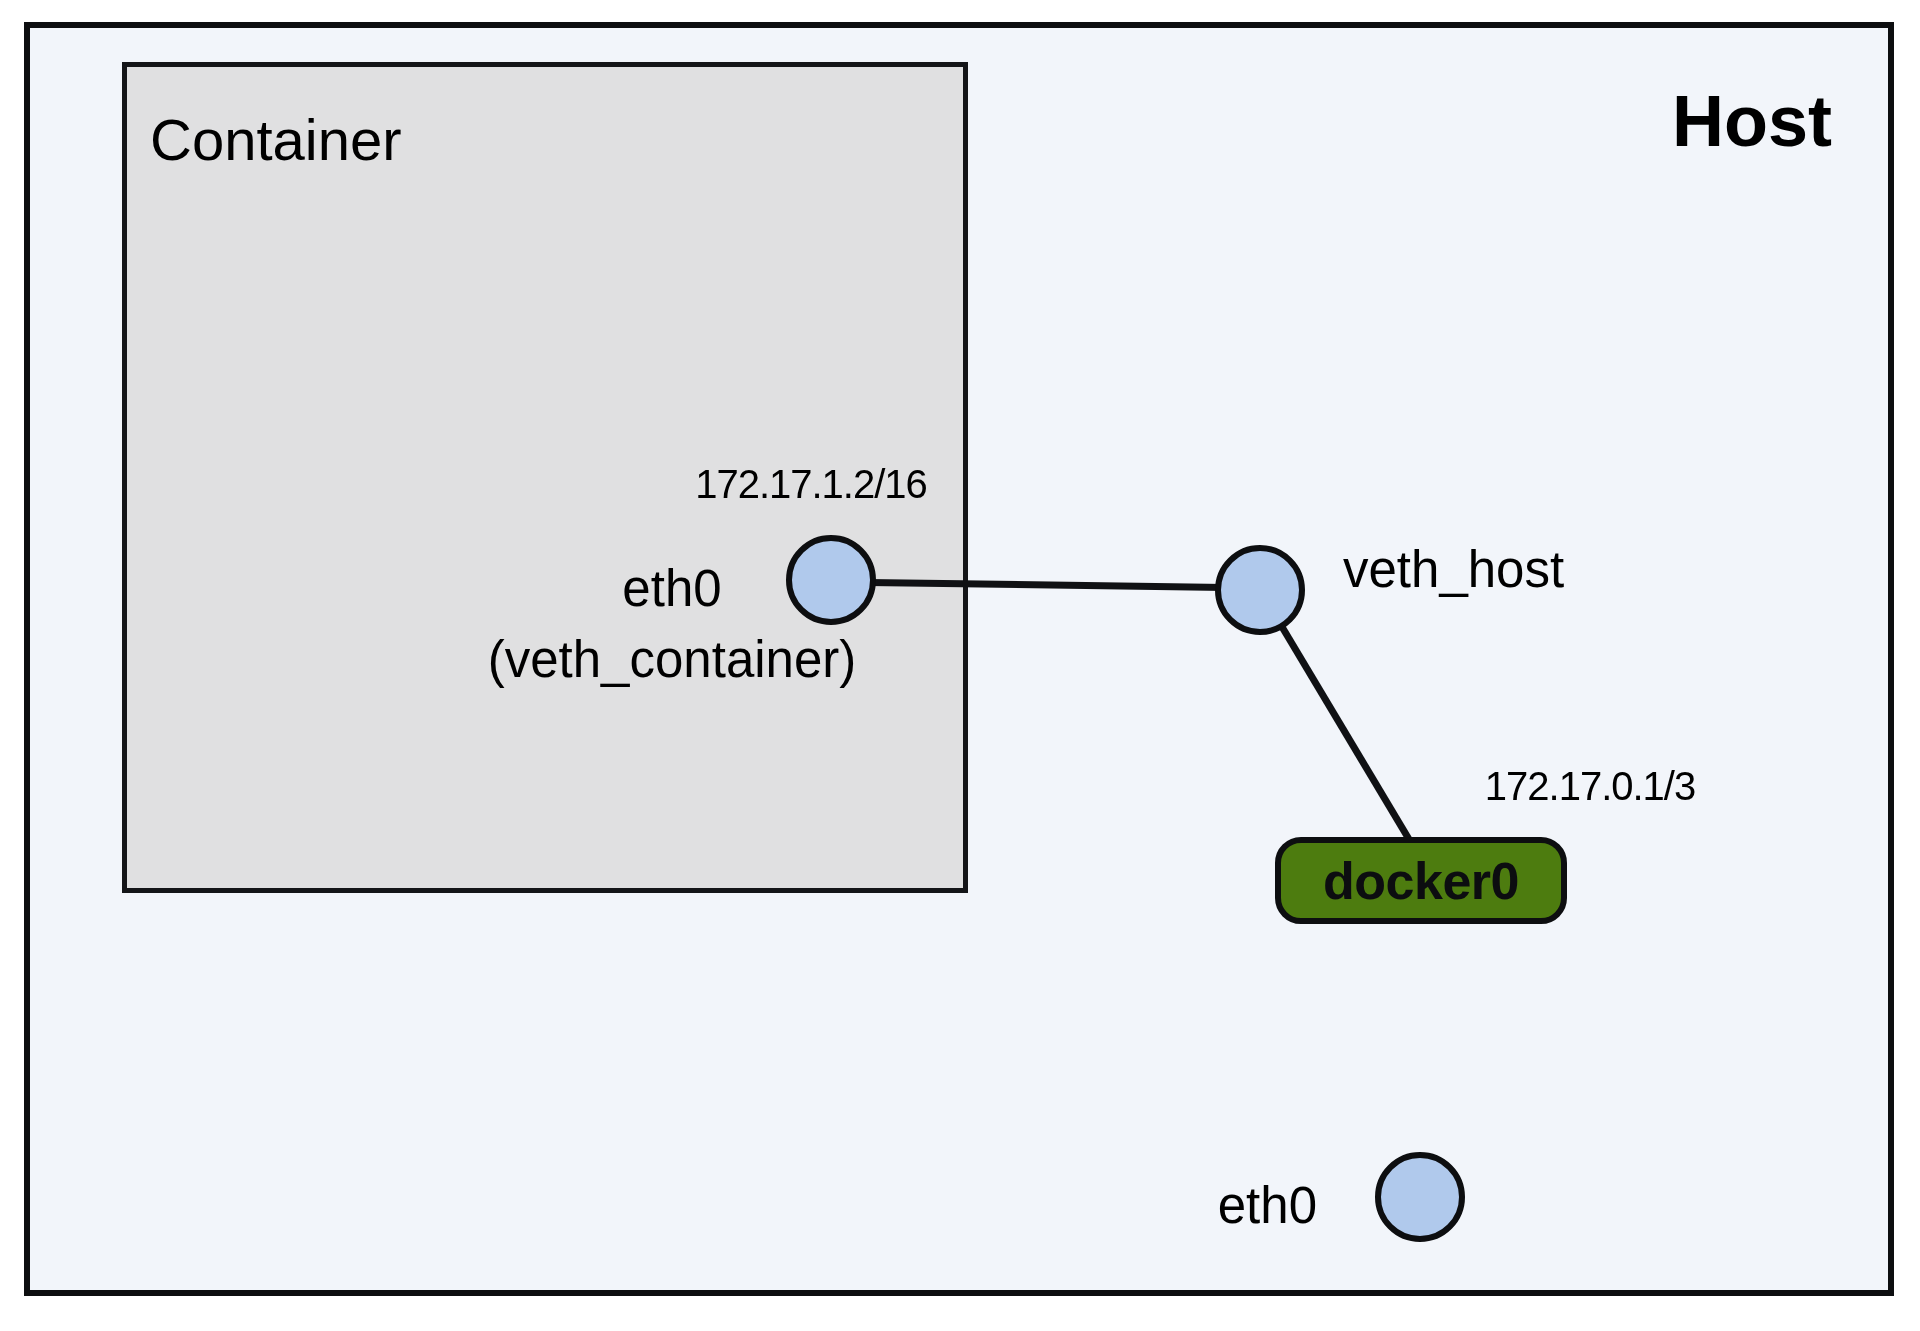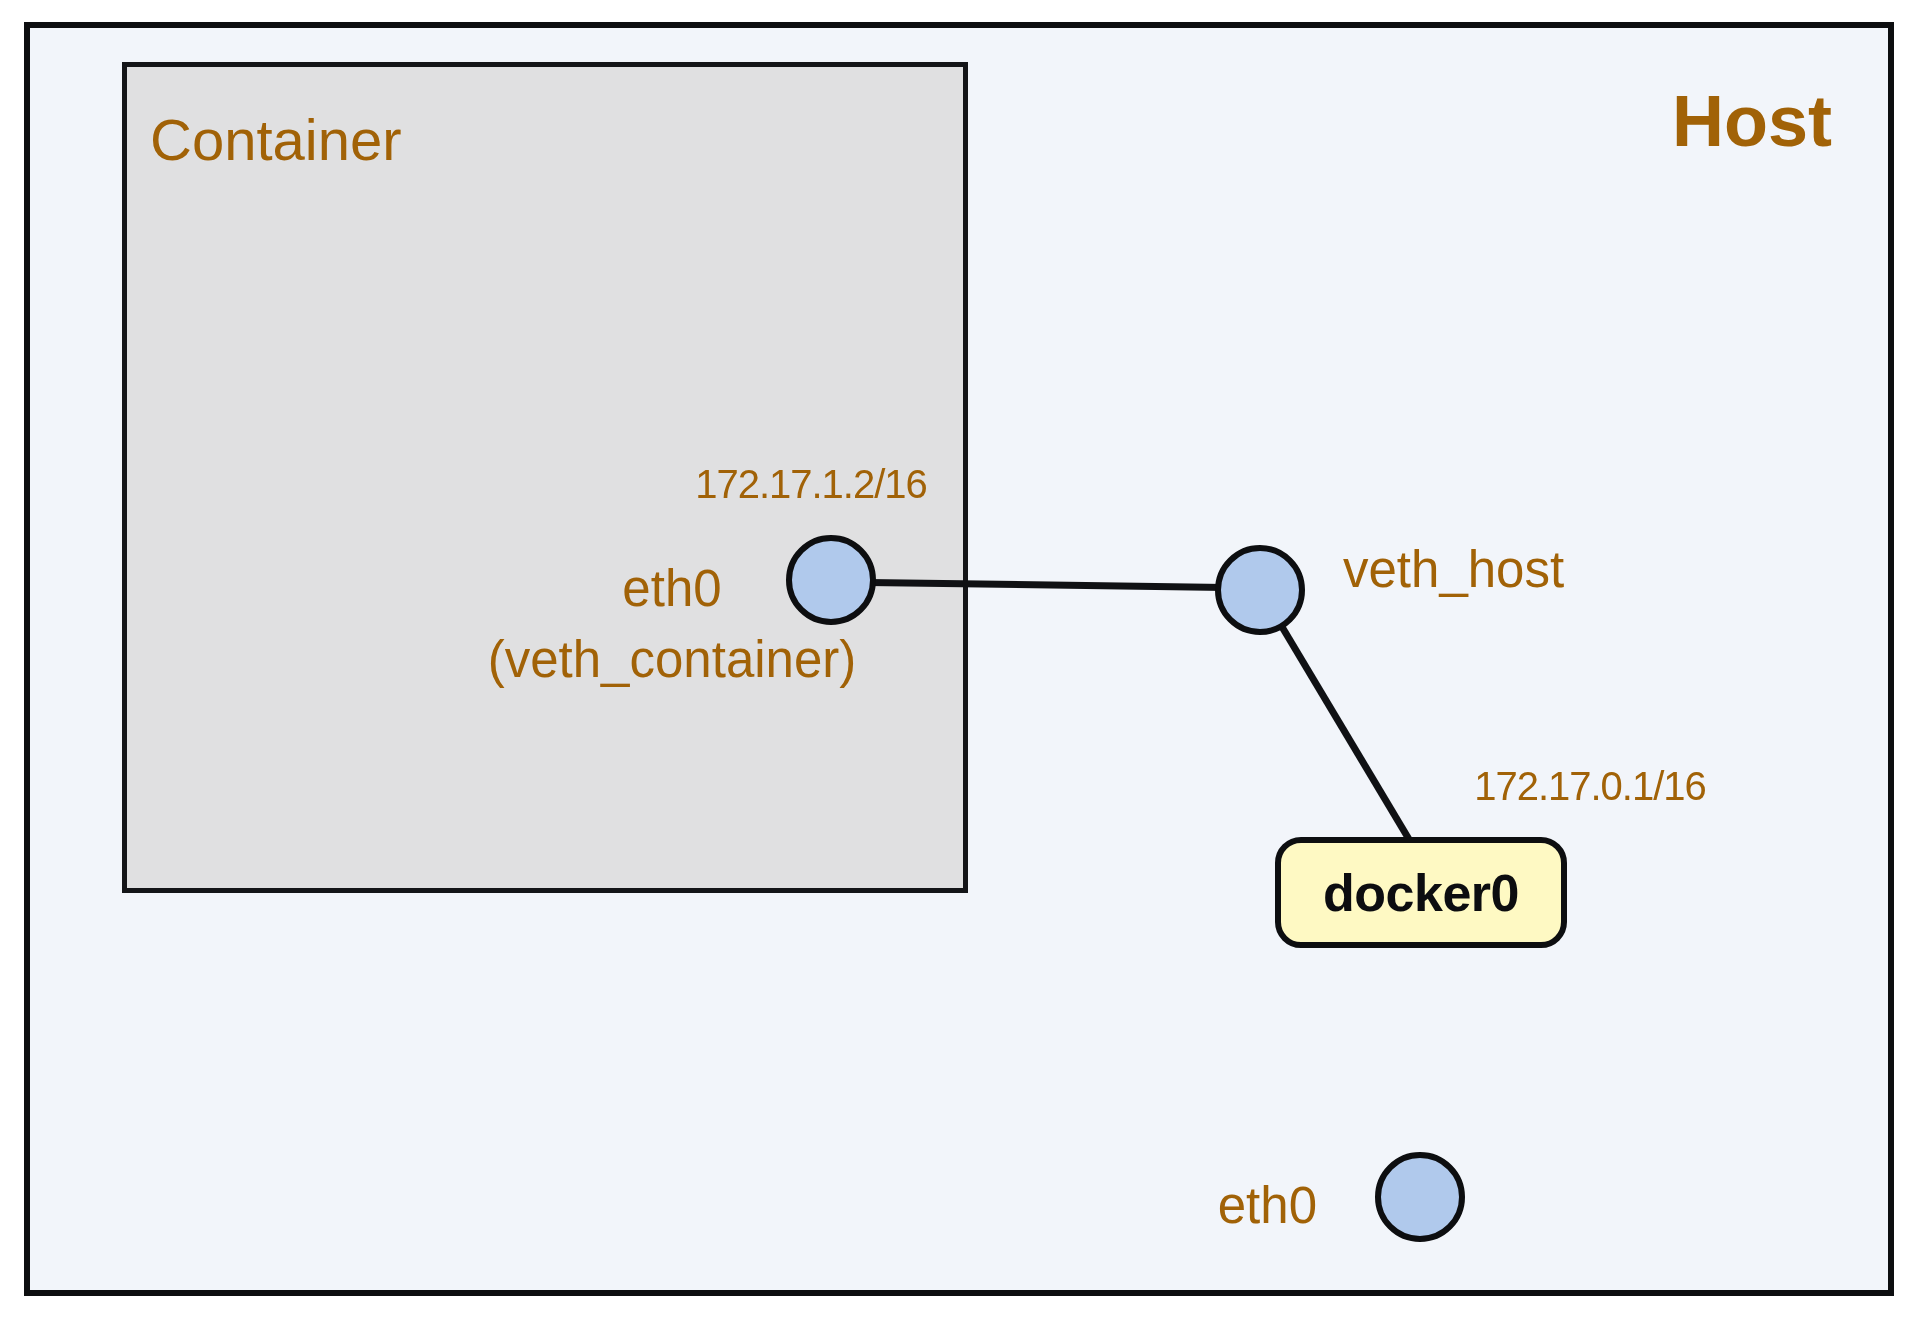--- a/index.html
+++ b/index.html
@@ -49,39 +49,39 @@
     border-radius: 50%;
     background: #b0c9ec;
     z-index: 4;
   }
   .circle-veth-container { left: 786px; top: 535px; }
   .circle-veth-host      { left: 1215px; top: 545px; }
   .circle-host-eth0      { left: 1375px; top: 1152px; }
   .docker0-box {
     position: absolute;
     left: 1275px; top: 837px;
-    width: 292px; height: 111px;
+    width: 292px; height: 87px;
     box-sizing: border-box;
-    background: #fef9c3;
+    background: #4d7c0f;
     border: 6px solid #0d0e10;
     border-radius: 26px;
     z-index: 4;
     display: flex;
     align-items: center;
     justify-content: center;
   }
   .docker0-label {
     font-size: 52px;
     font-weight: bold;
     color: #0c0d10;
     letter-spacing: -0.5px;
   }
   .lbl {
     position: absolute;
-    color: #a16207;
+    color: #000000;
     z-index: 5;
     white-space: nowrap;
   }
   .container-title {
     left: 150px; top: 106px;
     font-size: 58px;
   }
   .host-title {
     right: 88px; top: 80px;
     font-size: 72px;
@@ -138,21 +138,21 @@
     <div>eth0</div>
     <div>(veth_container)</div>
   </div>
 
   <div class="node-circle circle-veth-container"></div>
 
   <div class="node-circle circle-veth-host"></div>
 
   <div class="lbl node-label veth-host-label">veth_host</div>
 
-  <div class="lbl ip-label ip-docker0">172.17.0.1/16</div>
+  <div class="lbl ip-label ip-docker0">172.17.0.1/3</div>
 
   <div class="docker0-box">
     <span class="docker0-label">docker0</span>
   </div>
 
   <div class="lbl node-label host-eth0-label">eth0</div>
 
   <div class="node-circle circle-host-eth0"></div>
 
 </div>

